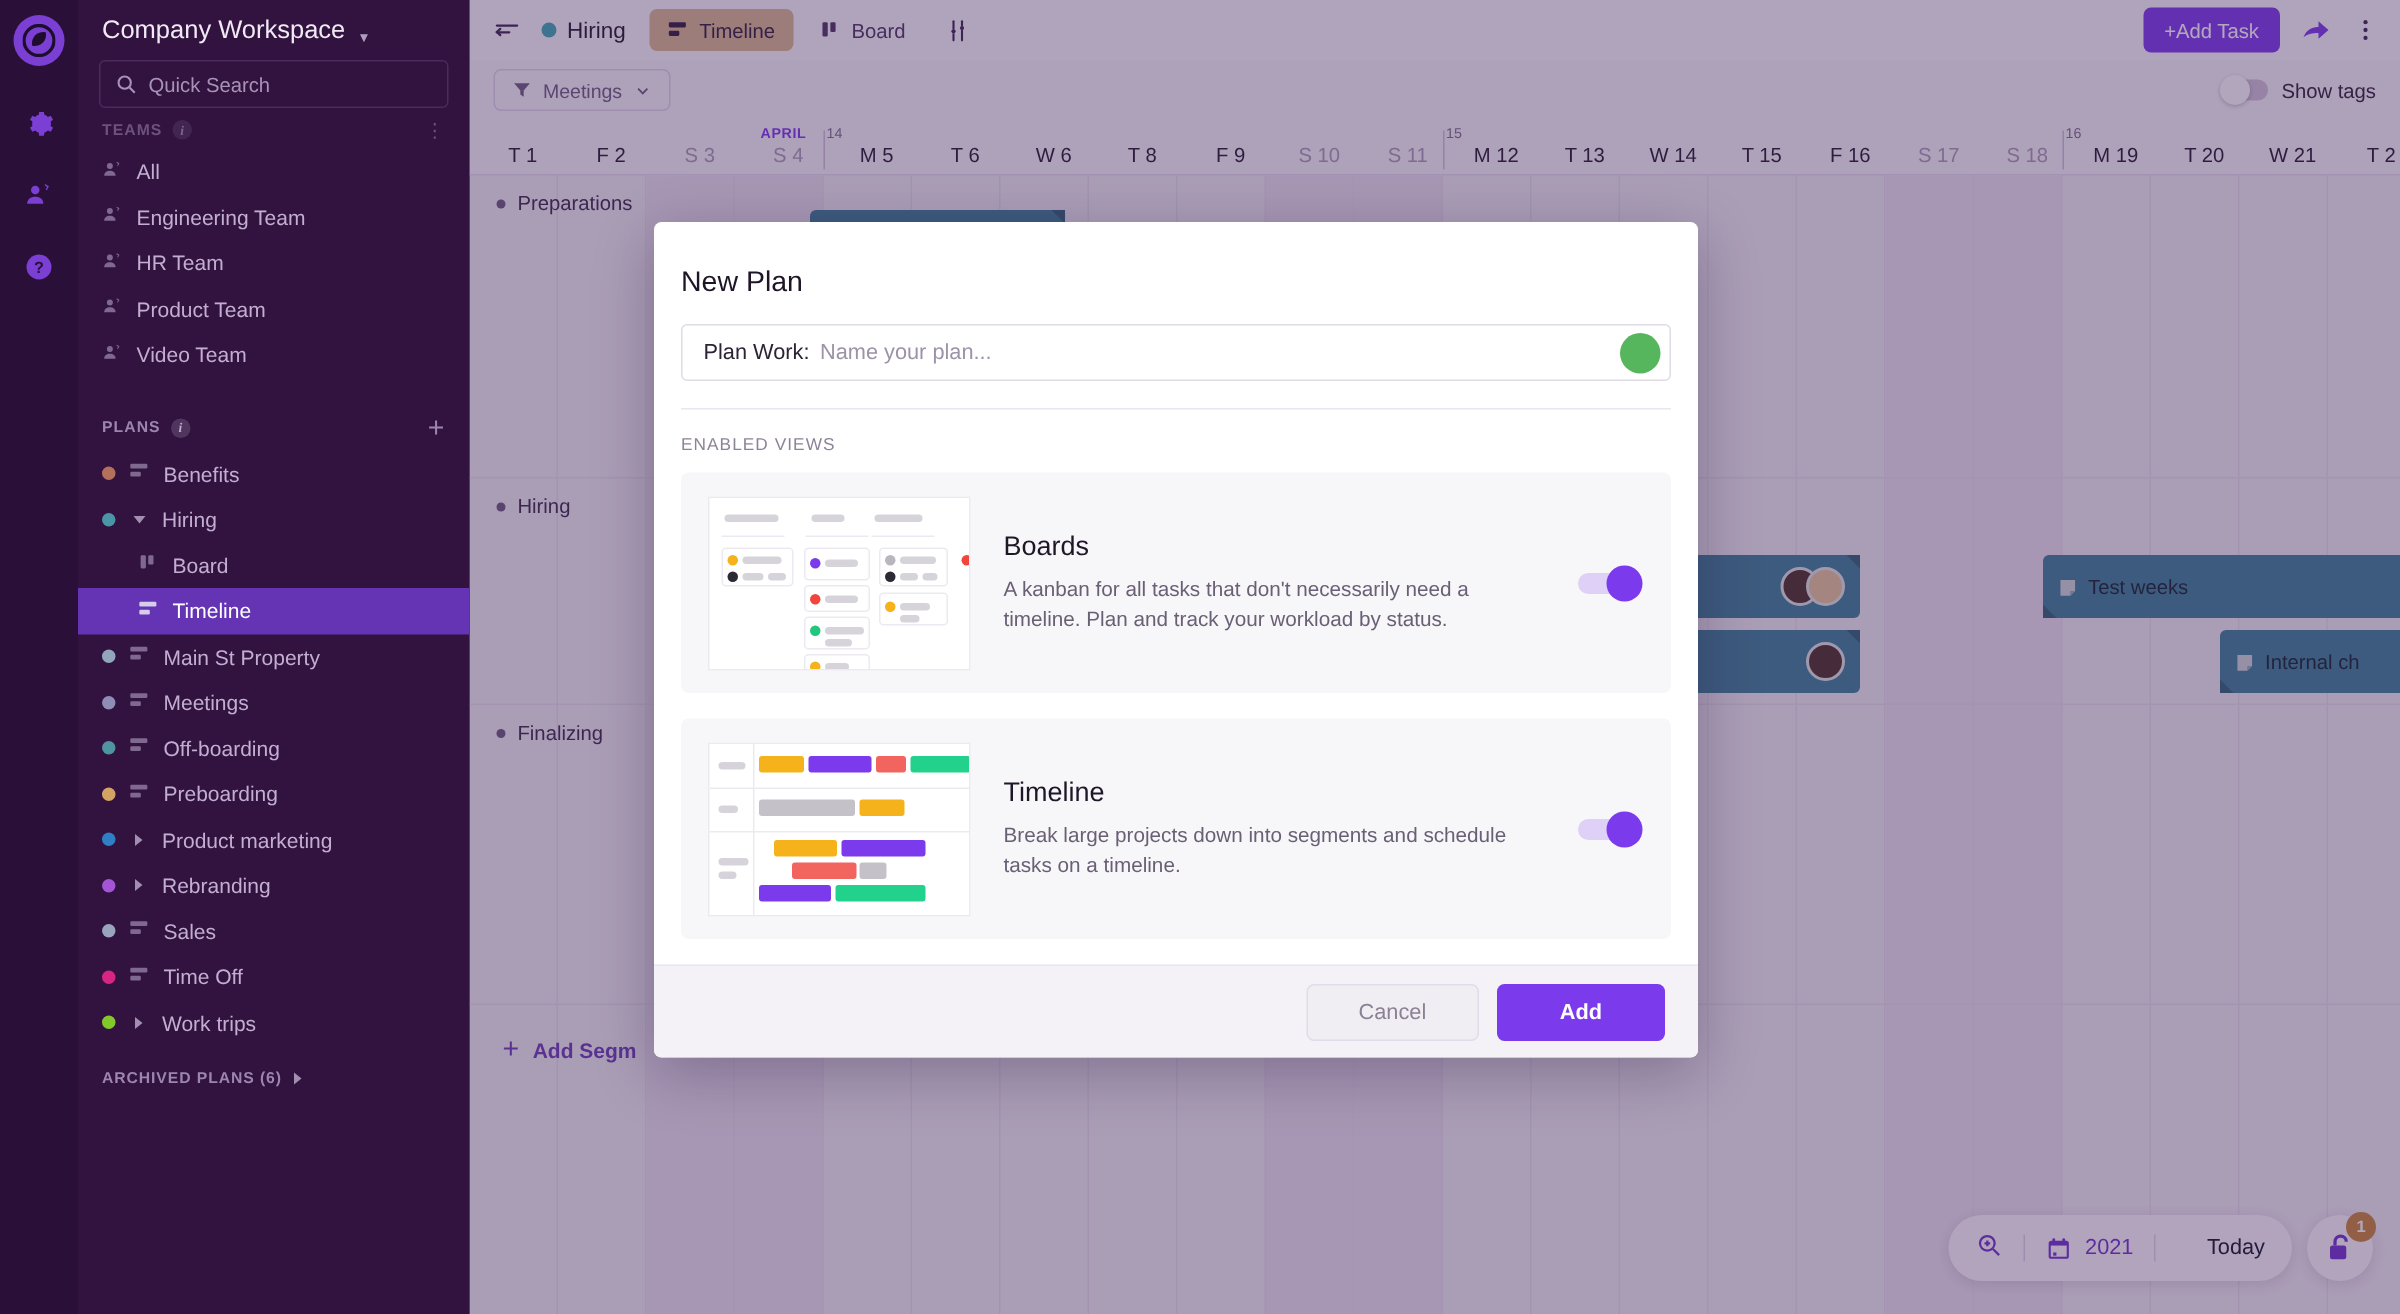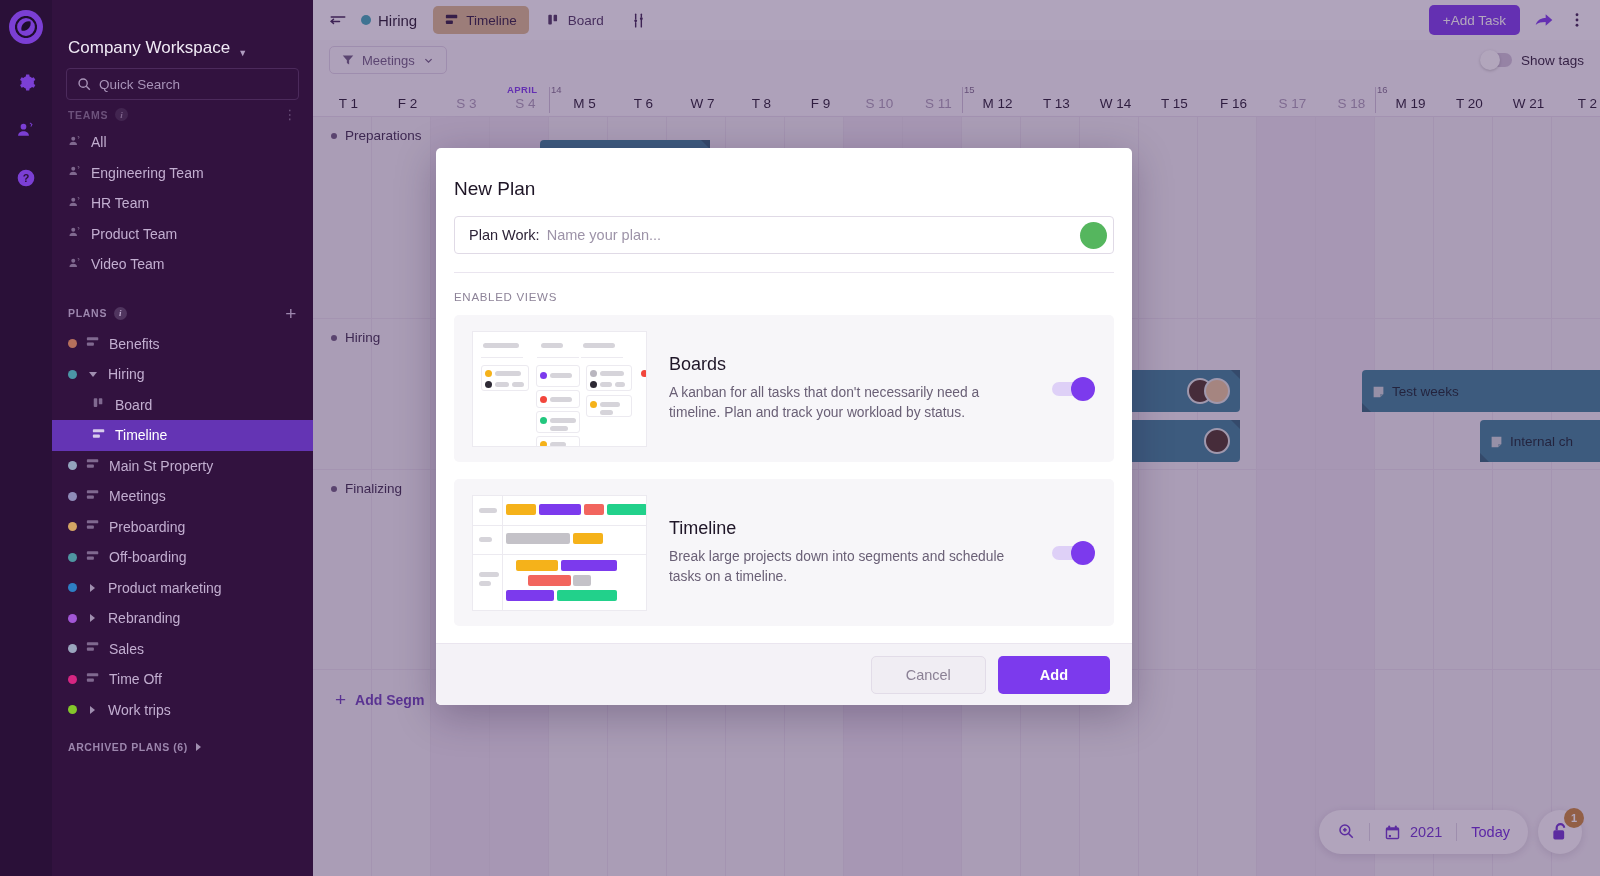--- a/index.html
+++ b/index.html
@@ -30,21 +30,21 @@
   .rail-icon svg { display: block; }
 
   
   .sidebar {
     position: absolute; left: 52px; top: 0; width: 261px; height: 876px;
     background: #32123f; color: #c9b6d6; z-index: 4;
     overflow: hidden;
   }
   .ws-title {
     display: flex; align-items: flex-end; gap: 8px;
-    padding: 10px 16px 8px 16px; font-size: 17px; color: #f0eaf5; font-weight: 400; margin-top: 28px;
+    padding: 10px 16px 8px 16px; font-size: 17px; color: #f0eaf5; font-weight: 400;
   }
   .ws-caret { font-size: 9px; color: #b09cc0; }
   .search-box {
     margin: 2px 14px 0 14px; height: 32px;
     border: 1px solid #4c2a5c; border-radius: 4px;
     display: flex; align-items: center; gap: 8px; padding: 0 10px;
     color: #a893b8; font-size: 13.5px;
   }
   .search-box svg { flex: none; }
   .sec-head {
@@ -140,21 +140,21 @@
 
   
   .botbar { position: absolute; right: 18px; bottom: 22px; display: flex; align-items: center; gap: 10px; z-index: 3; }
   .pill {
     height: 44px; background: #fcfbfd; border-radius: 22px;
     display: flex; align-items: center; gap: 0px; padding: 0 18px;
     box-shadow: 0 2px 9px rgba(60,30,80,.14); font-size: 14.5px;
   }
   .pill .sep { width: 1px; height: 18px; background: #ddd5e4; margin: 0 14px; }
   .pill .yr { color: #6f33cf; font-weight: 500; }
-  .pill .today { color: #6d28d9; }
+  .pill .today { color: #0f172a; margin-left: 20px; }
   .notif {
     position: relative; width: 44px; height: 44px; border-radius: 22px; background: #fcfbfd;
     display: flex; align-items: center; justify-content: center;
     box-shadow: 0 2px 9px rgba(60,30,80,.14);
   }
   .notif-badge {
     position: absolute; top: -2px; right: -2px; width: 20px; height: 20px; border-radius: 50%;
     background: #c8883a; color: #fff; font-size: 11px; font-weight: 700;
     display: flex; align-items: center; justify-content: center;
   }
@@ -348,34 +348,34 @@
         </div>
         <div class="nav-item">
           <span class="bullet" style="background:#8f8cb8"></span>
           <span class="ic"><svg width="14" height="14" viewBox="0 0 16 16" fill="#9b87ab">
               <rect x="1" y="2.5" width="13" height="3.6" rx="1"></rect>
               <rect x="1" y="8.6" width="8" height="3.6" rx="1"></rect>
             </svg></span>
           <span>Meetings</span>
         </div>
         <div class="nav-item">
+          <span class="bullet" style="background:#4f95a1"></span>
+          <span class="ic"><svg width="14" height="14" viewBox="0 0 16 16" fill="#9b87ab">
+              <rect x="1" y="2.5" width="13" height="3.6" rx="1"></rect>
+              <rect x="1" y="8.6" width="8" height="3.6" rx="1"></rect>
+            </svg></span>
+          <span>Off-boarding</span>
+        </div>
+        <div class="nav-item">
           <span class="bullet" style="background:#d3a464"></span>
           <span class="ic"><svg width="14" height="14" viewBox="0 0 16 16" fill="#9b87ab">
               <rect x="1" y="2.5" width="13" height="3.6" rx="1"></rect>
               <rect x="1" y="8.6" width="8" height="3.6" rx="1"></rect>
             </svg></span>
           <span>Preboarding</span>
-        </div>
-        <div class="nav-item">
-          <span class="bullet" style="background:#4f95a1"></span>
-          <span class="ic"><svg width="14" height="14" viewBox="0 0 16 16" fill="#9b87ab">
-              <rect x="1" y="2.5" width="13" height="3.6" rx="1"></rect>
-              <rect x="1" y="8.6" width="8" height="3.6" rx="1"></rect>
-            </svg></span>
-          <span>Off-boarding</span>
         </div>
         <div class="nav-item">
           <span class="bullet" style="background:#2e7fc4"></span>
           <span class="tw">
             <span class="tri-right"></span>
           </span>
           <span>Product marketing</span>
         </div>
         <div class="nav-item">
           <span class="bullet" style="background:#a256d6"></span>
@@ -488,21 +488,21 @@
       </div>
     </div>
 
     <div class="ruler" id="ruler">
         <div class="daycell" style="left: 6px;">T 1</div>
         <div class="daycell" style="left: 65px;">F 2</div>
         <div class="daycell we" style="left: 124px;">S 3</div>
         <div class="daycell we" style="left: 183px;">S 4</div>
         <div class="daycell" style="left: 242px;">M 5</div>
         <div class="daycell" style="left: 301px;">T 6</div>
-        <div class="daycell" style="left: 360px;">W 7</div>
+        <div class="daycell" style="left: 360px;">W 6</div>
         <div class="daycell" style="left: 419px;">T 8</div>
         <div class="daycell" style="left: 478px;">F 9</div>
         <div class="daycell we" style="left: 537px;">S 10</div>
         <div class="daycell we" style="left: 596px;">S 11</div>
         <div class="daycell" style="left: 655px;">M 12</div>
         <div class="daycell" style="left: 714px;">T 13</div>
         <div class="daycell" style="left: 773px;">W 14</div>
         <div class="daycell" style="left: 832px;">T 15</div>
         <div class="daycell" style="left: 891px;">F 16</div>
         <div class="daycell we" style="left: 950px;">S 17</div>

